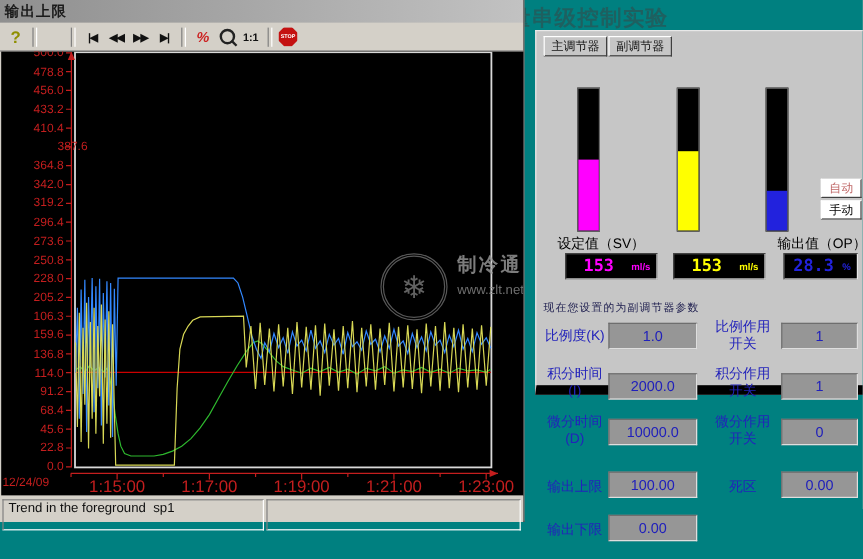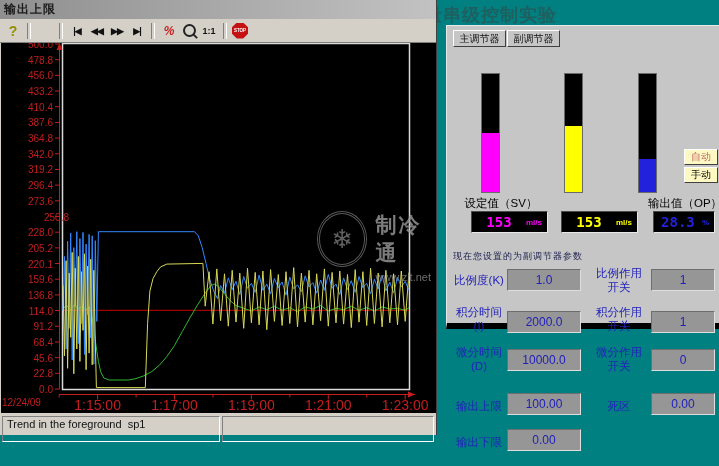--- a/index.html
+++ b/index.html
@@ -33,39 +33,39 @@
   .client svg{position:absolute;left:0;top:0;}
   .ytick{position:absolute;left:0;width:52px;text-align:right;font-size:10px;color:#c41e1e;
        font-family:"Liberation Sans",sans-serif;}
   .xtick{position:absolute;width:70px;text-align:center;font-size:14px;color:#c41e1e;top:354px;}
   .xdate{position:absolute;left:1px;top:354px;font-size:10px;color:#c41e1e;}
   
   .wmark{position:absolute;left:316px;top:168px;display:flex;align-items:flex-start;opacity:.8;z-index:3;}
   .wm-circle{width:50px;height:50px;border:3px double #6f6f6f;border-radius:50%;display:flex;
        align-items:center;justify-content:center;color:#7a7a7a;font-size:26px;}
   .wm-txt{margin-left:8px;color:#9b9b9b;}
-  .wm-name{font-size:21px;font-weight:bold;letter-spacing:2px;}
+  .wm-name{font-size:16px;font-weight:bold;letter-spacing:2px;}
   .wm-url{font-size:11px;color:#8a8a8a;margin-top:4px;}
   .statusbar{position:absolute;left:0;top:413px;width:100%;height:22px;background:#d4d0c8;}
   .scell{position:absolute;top:3px;height:26px;border:1px solid;border-color:#808080 #fff #fff #808080;
        font-size:11px;color:#111;padding:1px 4px;box-sizing:border-box;white-space:pre;}
   
   .panel{position:absolute;left:446px;top:25px;width:273px;height:304px;background:#c6c6c6;z-index:2;
-       border-top:1px solid #e8e8e8;border-left:1px solid #e8e8e8;border-bottom:6px solid #000000;box-sizing:border-box;}
+       border-top:1px solid #e8e8e8;border-left:1px solid #e8e8e8;border-bottom:8px solid #000000;box-sizing:border-box;}
   .tabbtn{position:absolute;top:4px;height:17px;background:#c6c6c6;border:1px solid;
        border-color:#fff #3f3f3f #3f3f3f #fff;font-size:10px;color:#111;display:flex;
        align-items:center;justify-content:center;box-sizing:border-box;}
   .gbar{position:absolute;width:17px;height:118px;background:#000;border:1px solid #6a6a6a;}
   .gfill{position:absolute;bottom:0;left:0;width:100%;}
   .glabel{position:absolute;top:170px;width:92px;text-align:center;font-size:11.5px;color:#000;white-space:nowrap;}
   .gbox{position:absolute;top:185px;height:22px;background:#000;display:flex;align-items:center;
        border:1px solid;border-color:#4a4a4a #e8e8e8 #e8e8e8 #4a4a4a;box-sizing:border-box;}
   .gval{flex:1;text-align:center;font-size:14px;font-weight:bold;font-family:"DejaVu Sans Mono",monospace;}
   .gunit{font-size:8px;font-weight:bold;padding-right:5px;}
-  .modebtn{position:absolute;left:237px;width:34px;height:16px;background:#fef9c3;border:1px solid;
+  .modebtn{position:absolute;left:237px;width:34px;height:16px;background:#ffffff;border:1px solid;
        border-color:#fff #3f3f3f #3f3f3f #fff;font-size:10px;display:flex;align-items:center;
        justify-content:center;box-sizing:border-box;}
   .pcaption{position:absolute;left:6px;top:224px;font-size:9px;color:#202050;letter-spacing:1px;}
   .p-label{position:absolute;font-size:11.5px;color:#2222bb;text-align:center;white-space:pre-line;line-height:14px;
        display:flex;align-items:center;justify-content:center;}
   .p-box{position:absolute;background:#969696;border:1px solid;border-color:#6e6e6e #dedede #dedede #6e6e6e;
        box-sizing:border-box;display:flex;align-items:center;justify-content:center;
        font-size:12px;color:#2020bb;}
 </style>
 </head>
@@ -149,30 +149,30 @@
       <div class="wm-txt">
         <div class="wm-name">制冷通</div>
         <div class="wm-url">www.zlt.net</div>
       </div>
     </div>
   <div class="ytick" style="top: -4px;">500.0</div>
       <div class="ytick" style="top: 11.6818px;">478.8</div>
       <div class="ytick" style="top: 27.3636px;">456.0</div>
       <div class="ytick" style="top: 43.0455px;">433.2</div>
       <div class="ytick" style="top: 58.7273px;">410.4</div>
-      <div class="ytick" style="top: 74.4091px;">387.6</div>
+      <div class="ytick" style="top: 74.4091px; padding-left: 20px;">387.6</div>
       <div class="ytick" style="top: 90.0909px;">364.8</div>
       <div class="ytick" style="top: 105.773px;">342.0</div>
       <div class="ytick" style="top: 121.455px;">319.2</div>
       <div class="ytick" style="top: 137.136px;">296.4</div>
       <div class="ytick" style="top: 152.818px;">273.6</div>
-      <div class="ytick" style="top: 168.5px; padding-left: 16px;">250.8</div>
+      <div class="ytick" style="top: 168.5px;">250.8</div>
       <div class="ytick" style="top: 184.182px;">228.0</div>
       <div class="ytick" style="top: 199.864px;">205.2</div>
-      <div class="ytick" style="top: 215.545px;">220.1</div>
+      <div class="ytick" style="top: 215.545px;">106.3</div>
       <div class="ytick" style="top: 231.227px;">159.6</div>
       <div class="ytick" style="top: 246.909px;">136.8</div>
       <div class="ytick" style="top: 262.591px;">114.0</div>
       <div class="ytick" style="top: 278.273px;">91.2</div>
       <div class="ytick" style="top: 293.955px;">68.4</div>
       <div class="ytick" style="top: 309.636px;">45.6</div>
       <div class="ytick" style="top: 325.318px;">22.8</div>
       <div class="ytick" style="top: 341px;">0.0</div>
       <div class="xtick" style="left: 61.6px;">1:15:00 PM</div>
       <div class="xtick" style="left: 138.489px;">1:17:00 PM</div>

